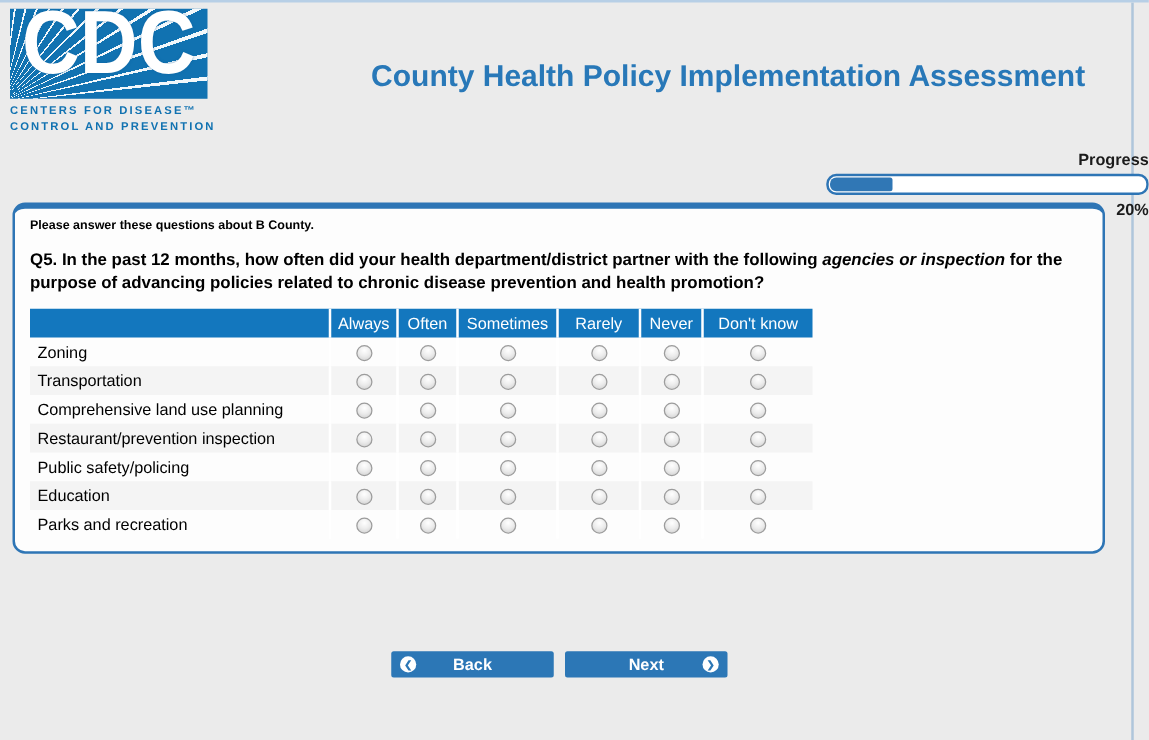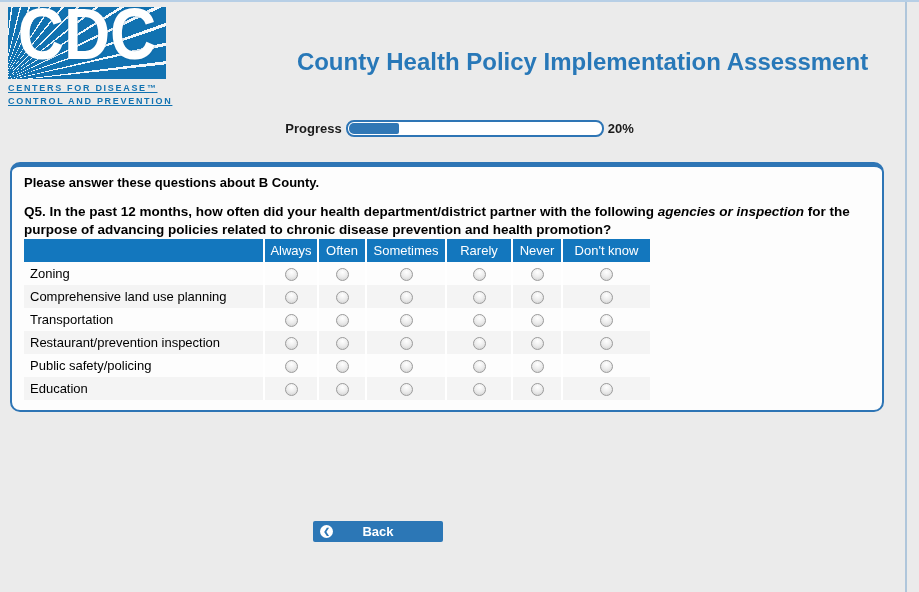--- a/index.html
+++ b/index.html
@@ -24,56 +24,56 @@
     display:flex; justify-content:center;
     overflow:hidden;
   }
   .logo-acronym {
     color:#fff; font-weight:bold; font-size:64px; line-height:0.9;
     letter-spacing:0px; transform:scaleY(1.12);
     text-shadow:0 0 2px rgba(13,90,150,.6);
   }
   .logo-line {
     color:#1172b1; font-weight:bold; font-size:9px; letter-spacing:1.7px;
-    line-height:11px; white-space:nowrap; margin-top:2px;text-decoration:underline;
+    line-height:11px; white-space:nowrap; margin-top:2px;
   }
   .logo-line.first { margin-top:4px; }
 
   
   .page-title {
     position:absolute; left:274px; right:28px; top:46px;
     text-align:center; font-size:24px; font-weight:bold; color:#2878b8;
   }
 
   
   .progress-row {
     position:absolute; top:118px; left:0; width:100%;
-    display:flex; justify-content:center; align-items:center; gap:4px;
+    display:flex; justify-content:center; align-items:flex-end; gap:4px;flex-direction:column;
   }
   .progress-label { font-size:13px; font-weight:bold; color:#1b1b1b; }
   .progress-track {
     width:258px; height:17px; background:#fff;
     border:2px solid #2e75b5; border-radius:8px; padding:1px;
   }
   .progress-fill { height:100%; background:#3077b5; border-radius:5px 2px 2px 5px; }
   .progress-percent { font-size:13px; font-weight:bold; color:#1b1b1b; }
 
   
   .panel {
     position:absolute; left:10px; top:160px; width:874px;
     background:#fdfdfd;
     border:2px solid #2e75b5; border-top-width:5px; border-radius:10px;
     padding:8px 12px 10px 12px;
   }
-  .intro { font-size:13px; font-weight:bold; color:#000; }
+  .intro { font-size:10px; font-weight:bold; color:#000; }
   .question { font-size:13.5px; font-weight:bold; color:#000; margin-top:13px; line-height:18px; }
   .question i { font-weight:bold; }
 
   
-  table.matrix { border-collapse:collapse; margin-top:0; table-layout:fixed; }
+  table.matrix { border-collapse:collapse; margin-top:12px; table-layout:fixed; }
   table.matrix th, table.matrix td { height:23px; font-size:13px; }
   thead th {
     background:#1377be; color:#fff; font-weight:normal;
     text-align:center; border-left:2px solid #fff;
   }
   thead th.corner { border-left:none; }
   tbody tr:nth-child(even) { background:#f4f4f4; }
   tbody th.rowlabel {
     text-align:left; font-weight:normal; color:#000; padding-left:6px;
   }
@@ -153,66 +153,79 @@
         <tr>
           <th class="rowlabel">Zoning</th>
           <td class="radio-cell"><span class="radio"></span></td>
           <td class="radio-cell"><span class="radio"></span></td>
           <td class="radio-cell"><span class="radio"></span></td>
           <td class="radio-cell"><span class="radio"></span></td>
           <td class="radio-cell"><span class="radio"></span></td>
           <td class="radio-cell"><span class="radio"></span></td>
         </tr>
         <tr>
+          <th class="rowlabel">Transportation</th>
+          <td class="radio-cell"><span class="radio"></span></td>
+          <td class="radio-cell"><span class="radio"></span></td>
+          <td class="radio-cell"><span class="radio"></span></td>
+          <td class="radio-cell"><span class="radio"></span></td>
+          <td class="radio-cell"><span class="radio"></span></td>
+          <td class="radio-cell"><span class="radio"></span></td>
+        </tr>
+        <tr>
           <th class="rowlabel">Comprehensive land use planning</th>
           <td class="radio-cell"><span class="radio"></span></td>
           <td class="radio-cell"><span class="radio"></span></td>
           <td class="radio-cell"><span class="radio"></span></td>
           <td class="radio-cell"><span class="radio"></span></td>
           <td class="radio-cell"><span class="radio"></span></td>
           <td class="radio-cell"><span class="radio"></span></td>
         </tr>
         <tr>
-          <th class="rowlabel">Transportation</th>
-          <td class="radio-cell"><span class="radio"></span></td>
-          <td class="radio-cell"><span class="radio"></span></td>
-          <td class="radio-cell"><span class="radio"></span></td>
-          <td class="radio-cell"><span class="radio"></span></td>
-          <td class="radio-cell"><span class="radio"></span></td>
-          <td class="radio-cell"><span class="radio"></span></td>
-        </tr>
-        <tr>
           <th class="rowlabel">Restaurant/prevention inspection</th>
           <td class="radio-cell"><span class="radio"></span></td>
           <td class="radio-cell"><span class="radio"></span></td>
           <td class="radio-cell"><span class="radio"></span></td>
           <td class="radio-cell"><span class="radio"></span></td>
           <td class="radio-cell"><span class="radio"></span></td>
           <td class="radio-cell"><span class="radio"></span></td>
         </tr>
         <tr>
           <th class="rowlabel">Public safety/policing</th>
           <td class="radio-cell"><span class="radio"></span></td>
           <td class="radio-cell"><span class="radio"></span></td>
           <td class="radio-cell"><span class="radio"></span></td>
           <td class="radio-cell"><span class="radio"></span></td>
           <td class="radio-cell"><span class="radio"></span></td>
           <td class="radio-cell"><span class="radio"></span></td>
         </tr>
         <tr>
           <th class="rowlabel">Education</th>
+          <td class="radio-cell"><span class="radio"></span></td>
+          <td class="radio-cell"><span class="radio"></span></td>
+          <td class="radio-cell"><span class="radio"></span></td>
+          <td class="radio-cell"><span class="radio"></span></td>
+          <td class="radio-cell"><span class="radio"></span></td>
+          <td class="radio-cell"><span class="radio"></span></td>
+        </tr>
+        <tr>
+          <th class="rowlabel">Parks and recreation</th>
           <td class="radio-cell"><span class="radio"></span></td>
           <td class="radio-cell"><span class="radio"></span></td>
           <td class="radio-cell"><span class="radio"></span></td>
           <td class="radio-cell"><span class="radio"></span></td>
           <td class="radio-cell"><span class="radio"></span></td>
           <td class="radio-cell"><span class="radio"></span></td>
         </tr>
       </tbody>
   </table>
 </div>
 
 <div class="button-row">
   <button class="nav-btn back">
     <span class="circle">❮</span>
     <span>Back</span>
   </button>
+  <button class="nav-btn next">
+    <span>Next</span>
+    <span class="circle">❯</span>
+  </button>
 </div>
 
 </body></html>

